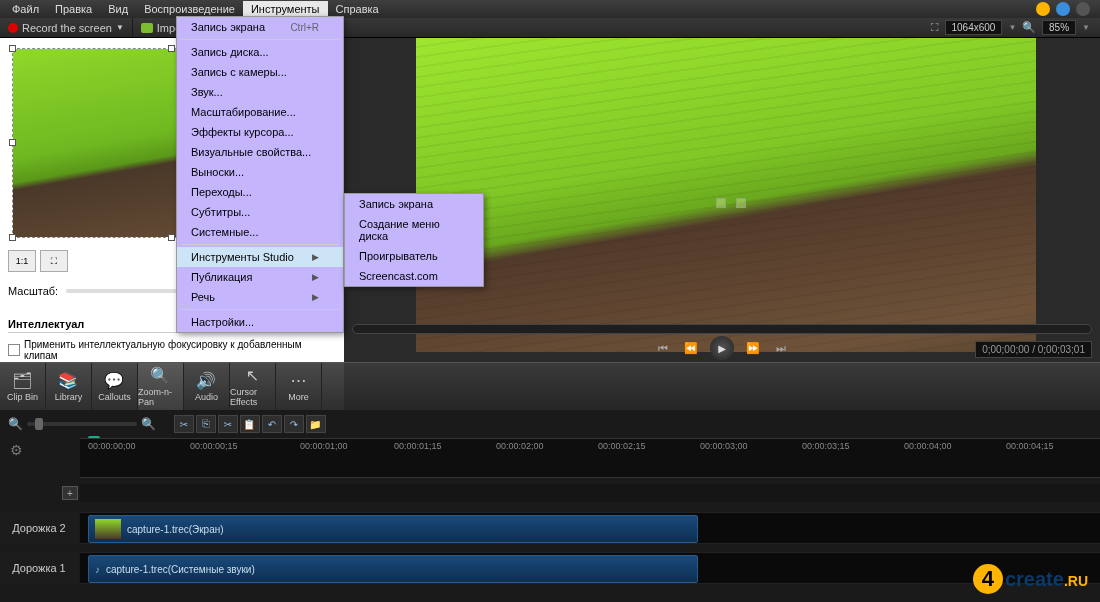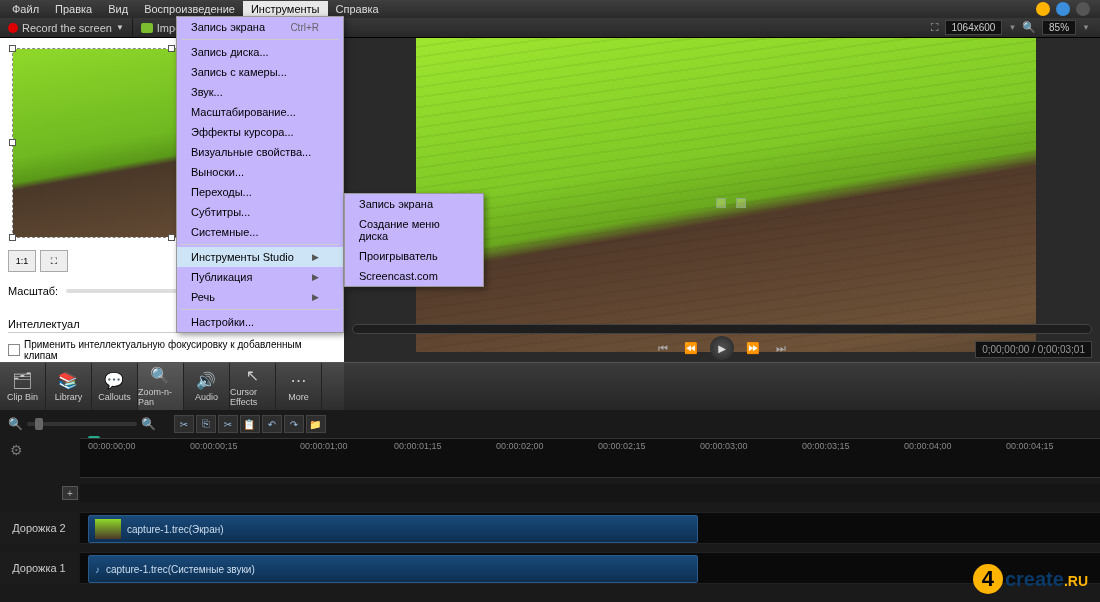--- a/index.html
+++ b/index.html
@@ -30,21 +30,21 @@
 .h-tl{left:-4px;top:-4px}.h-tm{left:50%;top:-4px;margin-left:-4px}.h-tr{right:-4px;top:-4px}
 .h-ml{left:-4px;top:50%;margin-top:-4px}.h-mr{right:-4px;top:50%;margin-top:-4px}
 .h-bl{left:-4px;bottom:-4px}.h-bm{left:50%;bottom:-4px;margin-left:-4px}.h-br{right:-4px;bottom:-4px}
 .fitbtns{display:flex;gap:4px;margin:12px 0 0 8px}
 .fitbtn{width:28px;height:22px;background:#eee;border:1px solid #aaa;display:flex;align-items:center;justify-content:center;font-size:9px}
 .scale-row{display:flex;align-items:center;gap:8px;margin:10px 8px;font-size:11px}
 .slider{flex:1;height:4px;background:#ddd;position:relative;border-radius:2px}
 .slider .thumb{position:absolute;right:0;top:-5px;width:10px;height:14px;background:#f0f0f0;border:1px solid #888;border-radius:2px}
 .scale-val{width:40px;height:18px;border:1px solid #aaa;font-size:11px;text-align:right;padding:0 3px}
 .intel-sec{margin:18px 8px 0;font-size:11px}
-.intel-hdr{font-weight:normal;border-bottom:1px solid #ccc;padding-bottom:2px;margin-bottom:6px}
+.intel-hdr{font-weight:bold;border-bottom:1px solid #ccc;padding-bottom:2px;margin-bottom:6px}
 .chk-row{display:flex;align-items:center;gap:4px;font-size:10px;margin:3px 0}
 .chk{width:12px;height:12px;border:1px solid #888;background:#fff}
 .apply-btn{border:1px solid #aaa;background:#f4f4f4;padding:2px 6px;font-size:10px;margin-top:4px}
 .preview{position:absolute;left:344px;top:38px;right:0;height:324px;background:#2a2a2a}
 .pv-canvas{position:absolute;left:72px;top:0;width:620px;height:314px;background:linear-gradient(170deg,#9ee62f 0%,#7fc826 40%,#6aa81e 52%,#523a2a 56%,#6f5339 90%,#5a4530 100%);overflow:hidden}
 .pv-canvas::before{content:"";position:absolute;inset:0;background:repeating-linear-gradient(172deg,transparent 0 8px,rgba(0,0,0,.05) 8px 10px)}
 .marker{position:absolute;width:10px;height:10px;border:1px solid #8a7;background:rgba(255,255,200,.3)}
 .m1{left:300px;top:160px}.m2{left:320px;top:160px}
 .scrub{position:absolute;bottom:28px;left:8px;right:8px;height:10px;background:#1e1e1e;border-radius:5px;border:1px solid #444}
 .controls{position:absolute;bottom:2px;left:0;right:0;height:24px;display:flex;align-items:center;justify-content:center;gap:10px}

